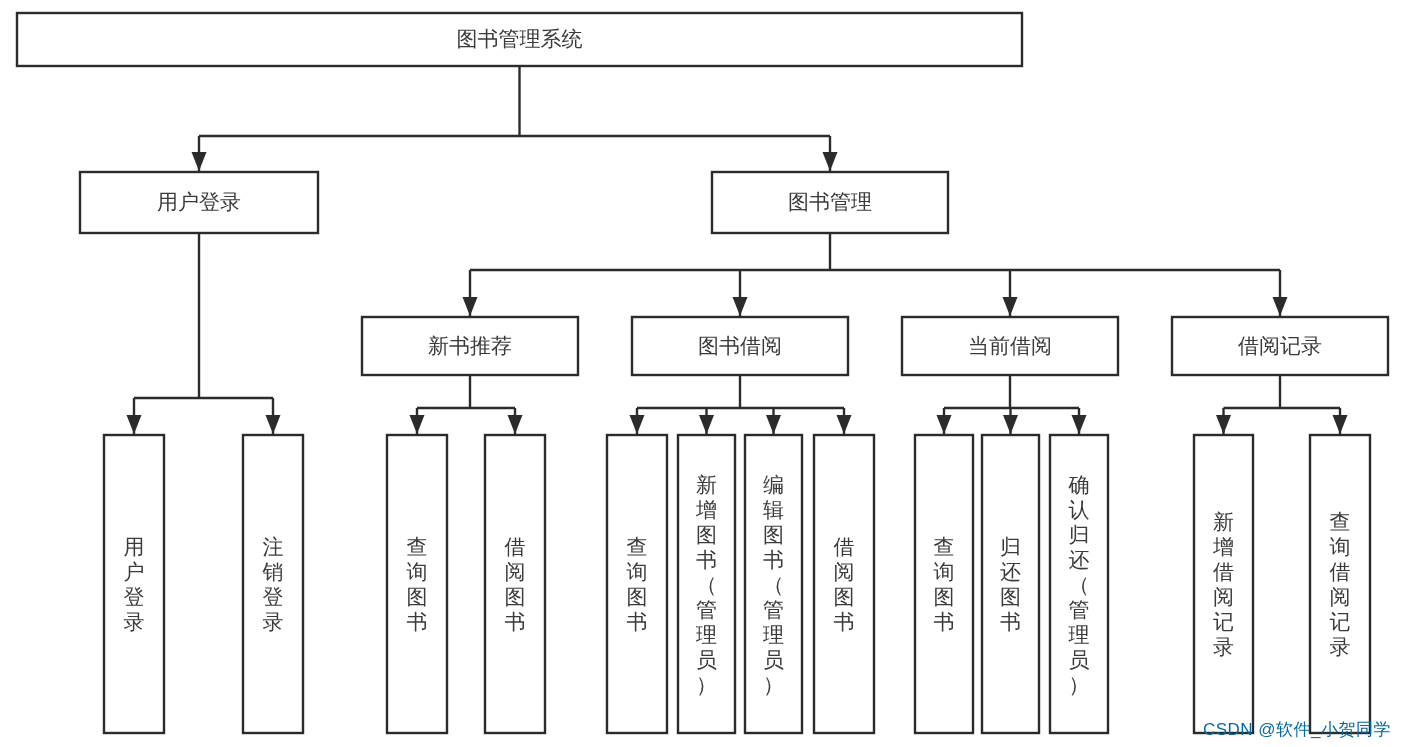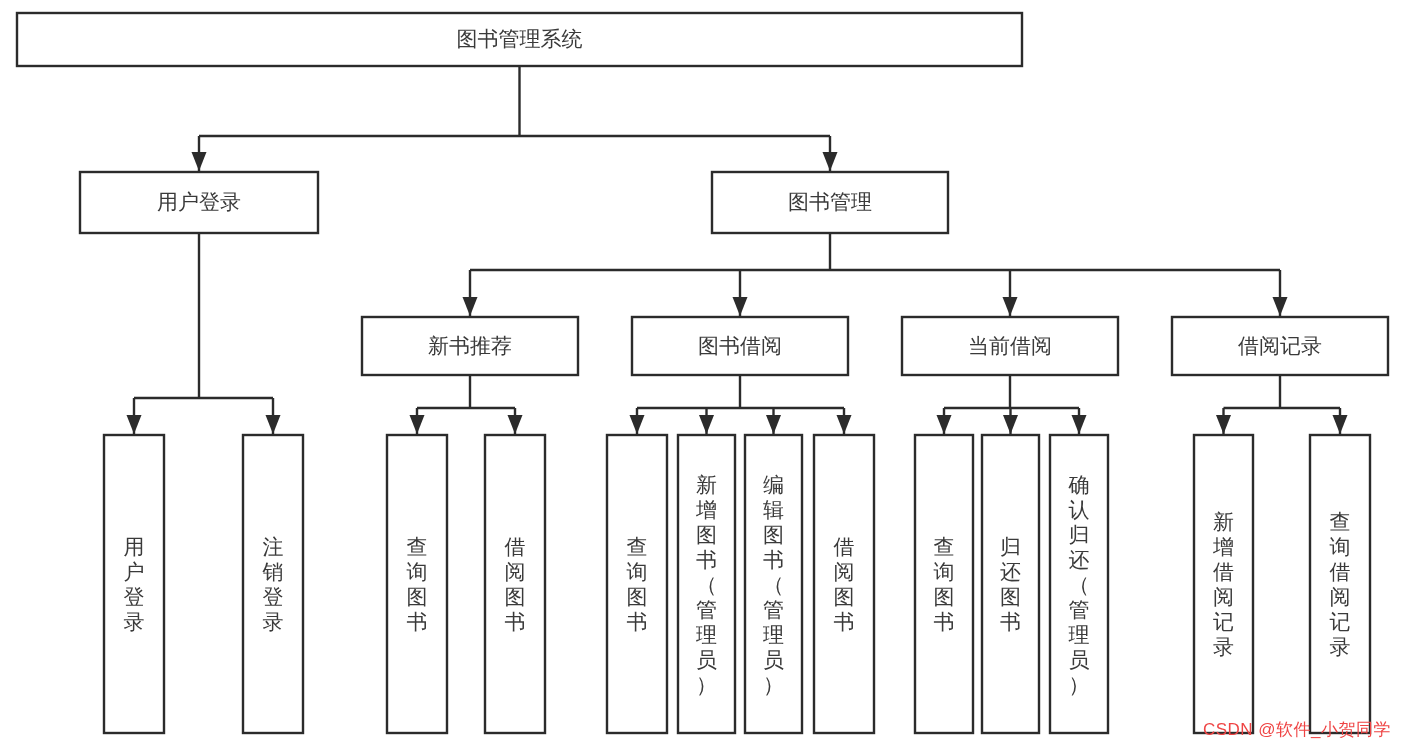--- a/index.html
+++ b/index.html
@@ -55,21 +55,21 @@
     font-family: "Liberation Sans", "DejaVu Sans", sans-serif;
     font-size: 21px;
     text-anchor: middle;
   }
   .watermark {
     position: absolute;
     right: 14px;
     bottom: 6px;
     font-family: "Liberation Sans", "DejaVu Sans", sans-serif;
     font-size: 17px;
-    color: #ef4444;
+    color: #0369a1;
     white-space: nowrap;
     letter-spacing: 0.5px;
     user-select: none;
   }
 </style>
 </head>
 <body>
 
 <div id="diagram-root">
 

